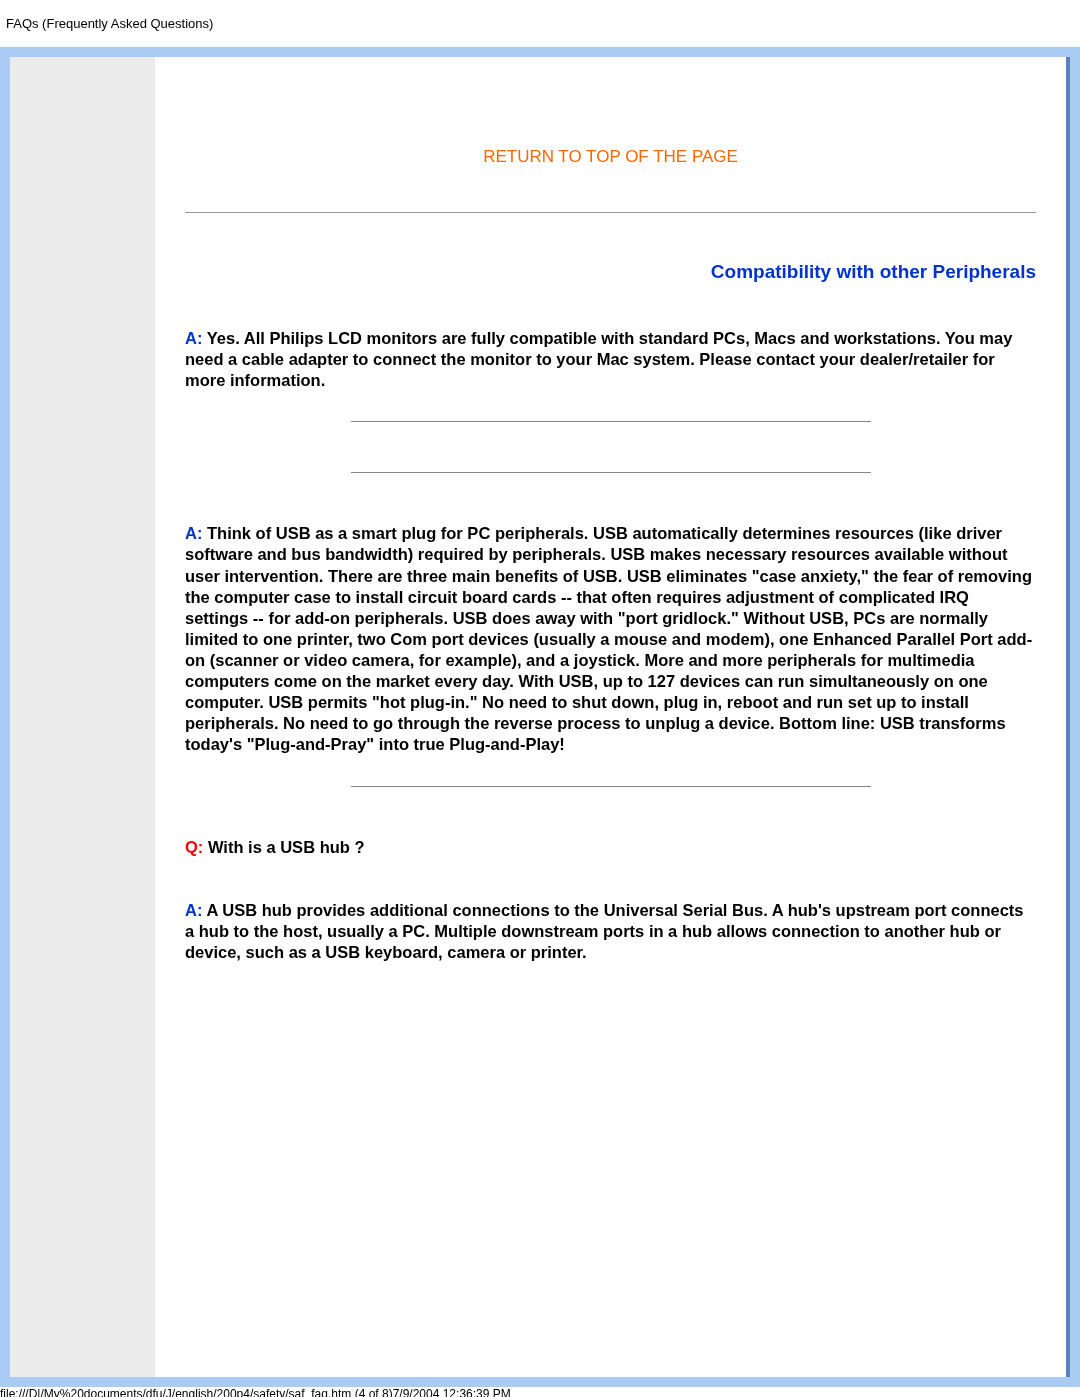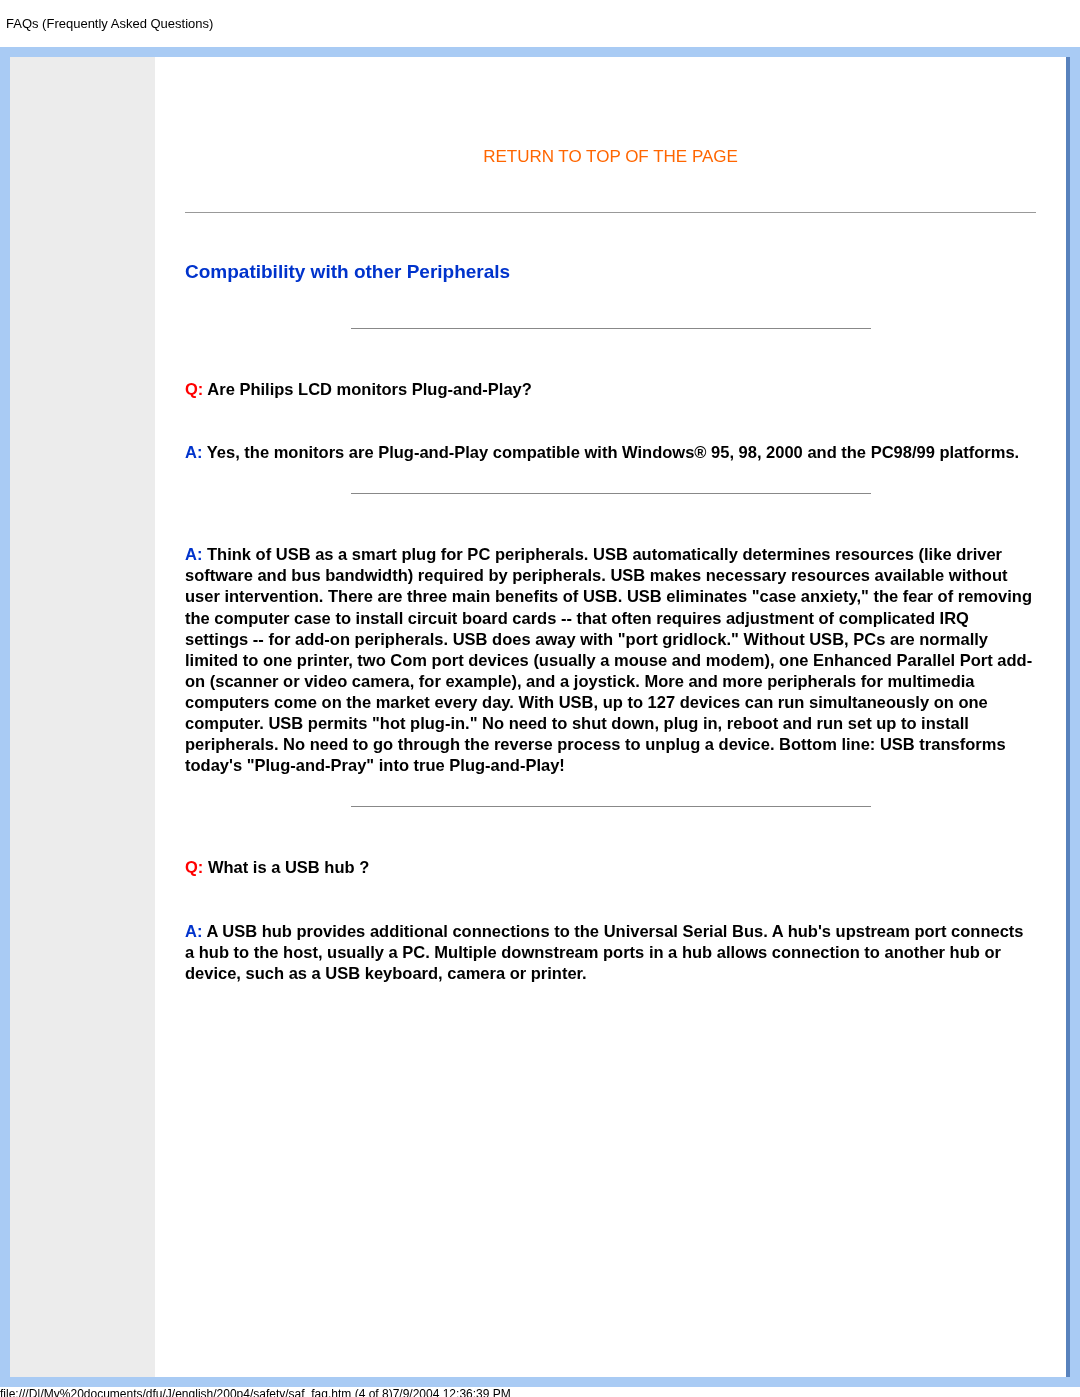--- a/index.html
+++ b/index.html
@@ -48,20 +48,21 @@
     .main-hr {
       border: none;
       border-top: 1px solid #999;
       margin-bottom: 48px;
     }
     .section-title {
       color: #0033cc;
       font-size: 19px;
       font-weight: bold;
       margin-bottom: 45px;
+      text-align: right;
     }
     .qa-block {
       margin-bottom: 18px;
     }
     .qa-line {
       font-size: 16.5px;
       font-weight: bold;
       color: #000;
       line-height: 1.28;
     }
@@ -97,46 +98,41 @@
     <div class="left-sidebar"></div>
     <div class="content-area">
 
       <div class="return-link">RETURN TO TOP OF THE PAGE</div>
 
       <hr class="main-hr">
 
       <div class="section-title">Compatibility with other Peripherals</div>
 
       <div class="qa-block">
+        <p class="qa-line answer">
+          <span class="a-prefix">A:</span><span> Yes. All Philips LCD monitors are fully compatible with standard PCs, Macs and workstations. You may need a cable adapter to connect the monitor to your Mac system. Please contact your dealer/retailer for more information.</span>
+        </p>
       </div>
 
       <hr class="inner-hr">
 
-      <div class="qa-block">
-        <p class="qa-line">
-          <span class="q-prefix">Q:</span><span> Are Philips LCD monitors Plug-and-Play?</span>
-        </p>
-        <p class="qa-line answer">
-          <span class="a-prefix">A:</span><span> Yes, the monitors are Plug-and-Play compatible with Windows® 95, 98, 2000 and the PC98/99 platforms.</span>
-        </p>
-      </div>
 
       <hr class="inner-hr">
 
       <div class="qa-block">
         <p class="qa-line answer">
           <span class="a-prefix">A:</span><span> Think of USB as a smart plug for PC peripherals. USB automatically determines resources (like driver software and bus bandwidth) required by peripherals. USB makes necessary resources available without user intervention. There are three main benefits of USB. USB eliminates "case anxiety," the fear of removing the computer case to install circuit board cards -- that often requires adjustment of complicated IRQ settings -- for add-on peripherals. USB does away with "port gridlock." Without USB, PCs are normally limited to one printer, two Com port devices (usually a mouse and modem), one Enhanced Parallel Port add-on (scanner or video camera, for example), and a joystick. More and more peripherals for multimedia computers come on the market every day. With USB, up to 127 devices can run simultaneously on one computer. USB permits "hot plug-in." No need to shut down, plug in, reboot and run set up to install peripherals. No need to go through the reverse process to unplug a device. Bottom line: USB transforms today's "Plug-and-Pray" into true Plug-and-Play!</span>
         </p>
       </div>
 
       <hr class="inner-hr">
 
       <div class="qa-block">
         <p class="qa-line">
-          <span class="q-prefix">Q:</span><span> What is a USB hub ?</span>
+          <span class="q-prefix">Q:</span><span> With is a USB hub ?</span>
         </p>
         <p class="qa-line answer">
           <span class="a-prefix">A:</span><span> A USB hub provides additional connections to the Universal Serial Bus. A hub's upstream port connects a hub to the host, usually a PC. Multiple downstream ports in a hub allows connection to another hub or device, such as a USB keyboard, camera or printer.</span>
         </p>
       </div>
 
     </div>
   </div>
 </div>
 

